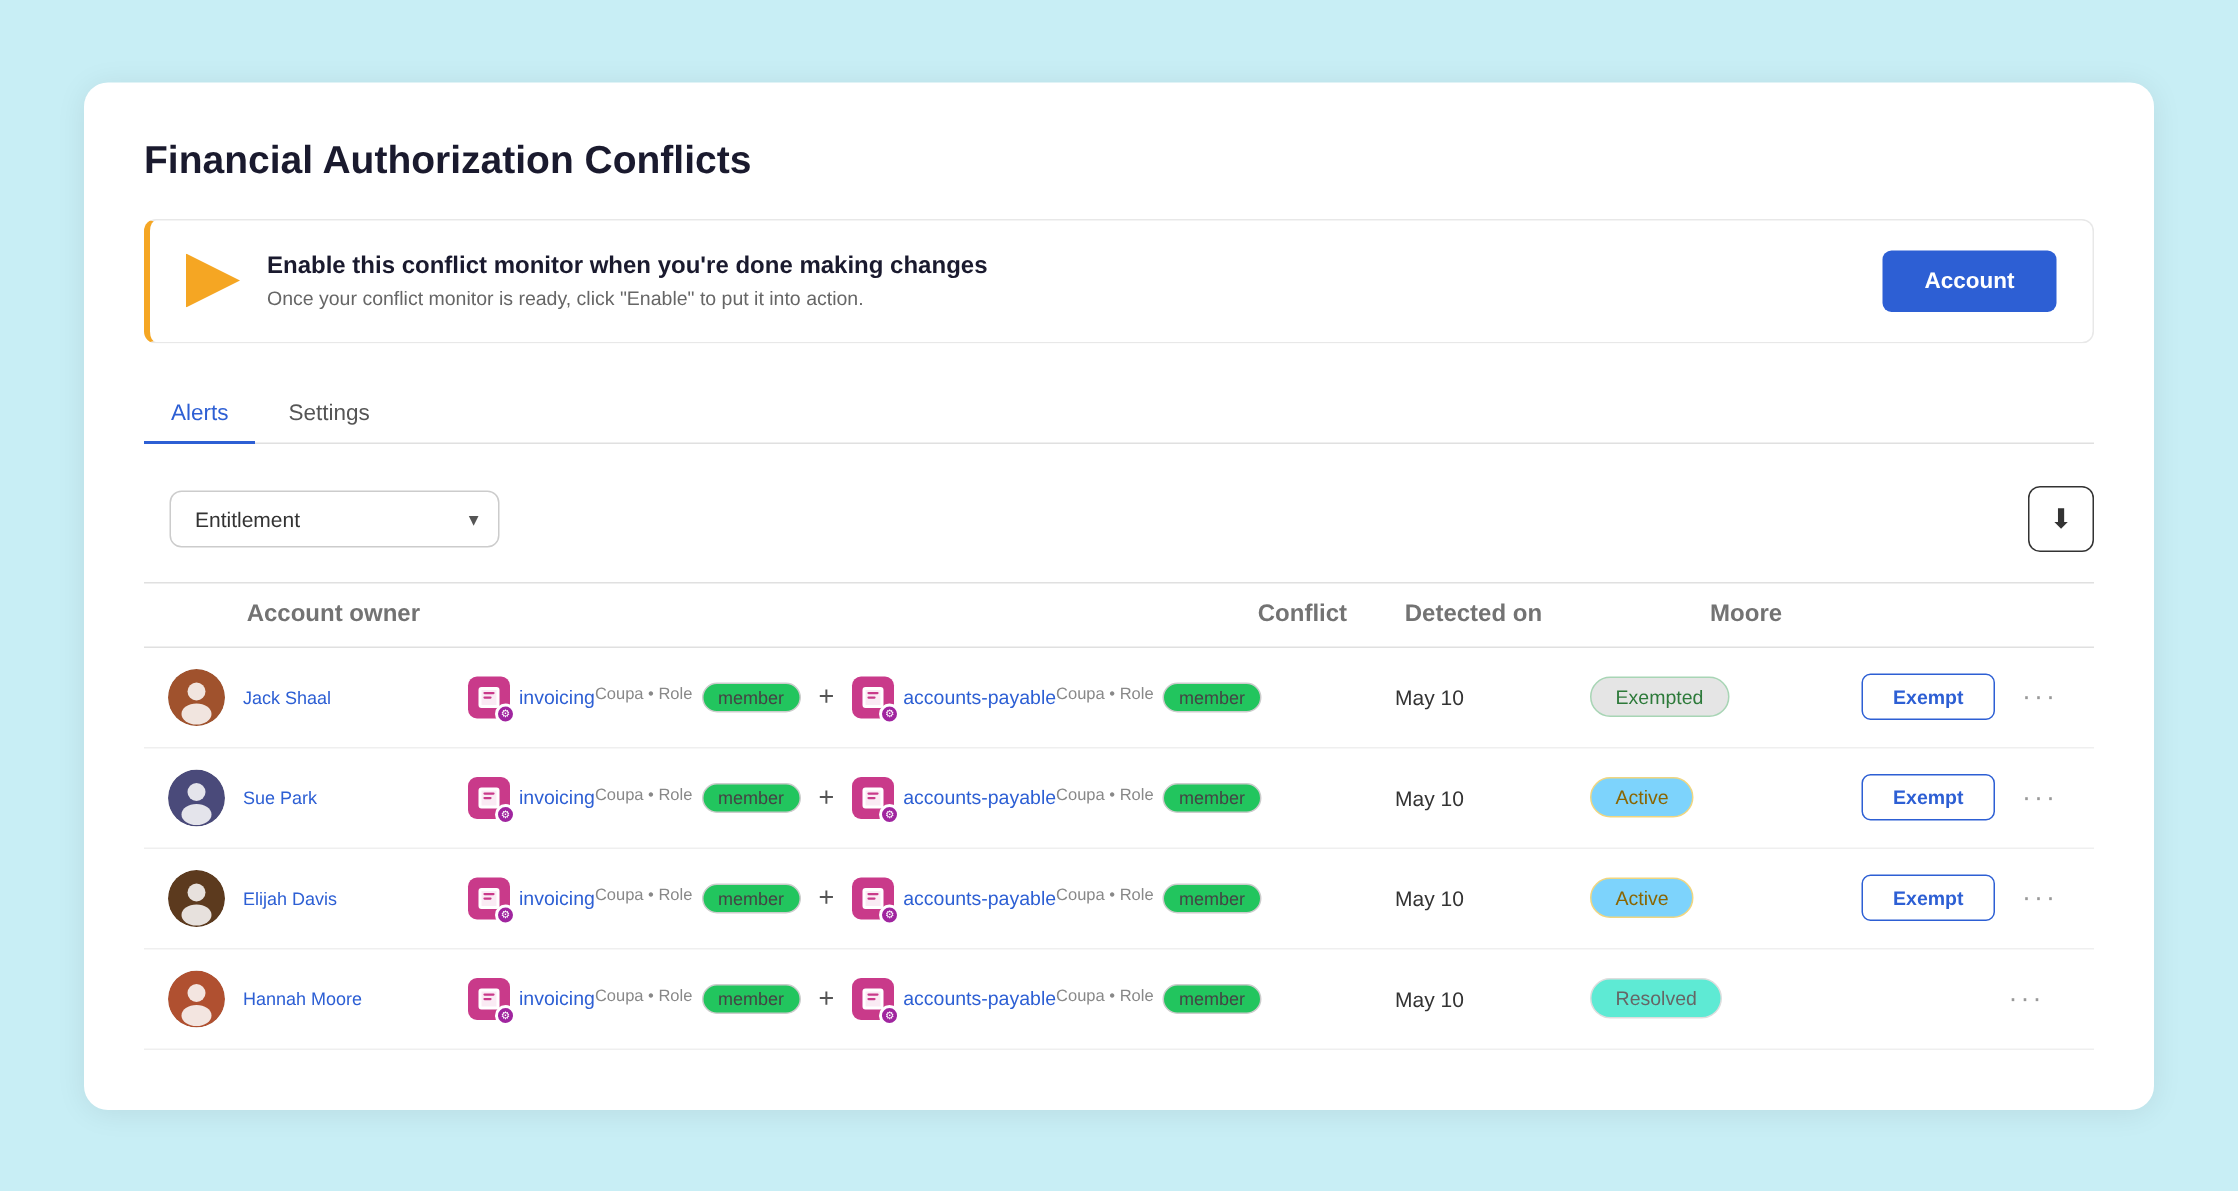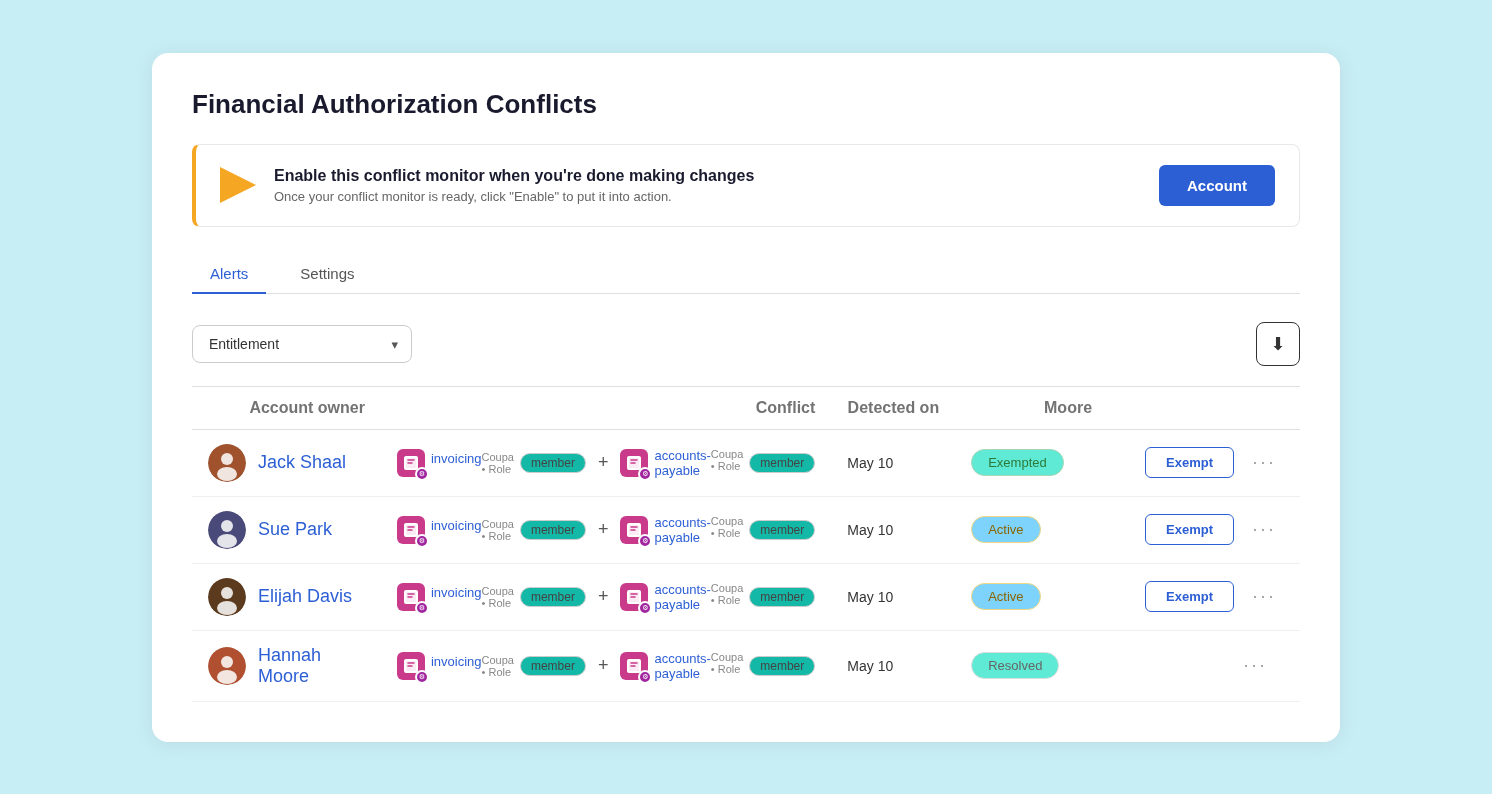--- a/index.html
+++ b/index.html
@@ -9,21 +9,21 @@
       display: flex;
       align-items: center;
       justify-content: center;
       min-height: 100vh;
       padding: 30px;
     }
     .card {
       background: #fff;
       border-radius: 16px;
       padding: 36px 40px 40px;
-      width: 1188px;
+      width: 1380px;
       max-width: 100%;
       box-shadow: 0 2px 20px rgba(0,0,0,0.08);
     }
     .page-title {
       font-size: 26px;
       font-weight: 700;
       color: #1a1a2e;
       margin-bottom: 24px;
     }
     .banner {
@@ -61,21 +61,21 @@
       border-radius: 6px;
       padding: 12px 28px;
       font-size: 15px;
       font-weight: 600;
       cursor: pointer;
       white-space: nowrap;
       flex-shrink: 0;
     }
     .tabs {
       display: flex;
-      gap: 16px;
+      gap: 4px;
       border-bottom: 1px solid #e0e0e0;
       margin-bottom: 28px;
     }
     .tab {
       padding: 10px 18px;
       font-size: 15px;
       cursor: pointer;
       color: #555;
       border-bottom: 2px solid transparent;
       margin-bottom: -1px;
@@ -87,20 +87,21 @@
     }
     .toolbar {
       display: flex;
       align-items: center;
       justify-content: space-between;
       margin-bottom: 20px;
     }
     .select-wrapper {
       position: relative;
       display: inline-block;
+      margin-left: 17px;
     }
     .filter-select {
       appearance: none;
       border: 1px solid #ccc;
       border-radius: 8px;
       padding: 10px 44px 10px 16px;
       font-size: 14px;
       color: #333;
       background: #fff;
       cursor: pointer;
@@ -164,21 +165,21 @@
       background: #ddd;
       display: flex;
       align-items: center;
       justify-content: center;
     }
     .avatar svg { width: 38px; height: 38px; }
     .user-link {
       color: #2d5fd4;
       font-weight: 500;
       text-decoration: none;
-      font-size: 18px;
+      font-size: 12px;
     }
     .conflict-cell {
       display: flex;
       align-items: center;
       gap: 8px;
     }
     .conflict-item {
       display: flex;
       align-items: center;
       gap: 6px;
@@ -222,42 +223,42 @@
       color: #2d5fd4;
       text-decoration: none;
       font-size: 13px;
       font-weight: 500;
     }
     .role-sub {
       font-size: 11px;
       color: #888;
     }
     .role-badge {
-      background: #14b8a6;
+      background: #22c55e;
       border: 1px solid #ccc;
       border-radius: 20px;
       padding: 2px 10px;
       font-size: 12px;
       color: #444;
     }
     .plus-sign {
       font-size: 18px;
       font-weight: 300;
       color: #555;
       padding: 0 4px;
     }
     .status-badge {
       display: inline-block;
       padding: 5px 16px;
       border-radius: 20px;
       font-size: 13px;
       font-weight: 500;
     }
     .status-exempted {
-      background: #5eead4;
+      background: #e5e5e5;
       color: #2d7a3a;
       border: 1px solid #a8d5b5;
     }
     .status-active {
       background: #7dd3fc;
       color: #8a6500;
       border: 1px solid #f0d680;
     }
     .status-resolved {
       background: #5eead4;

